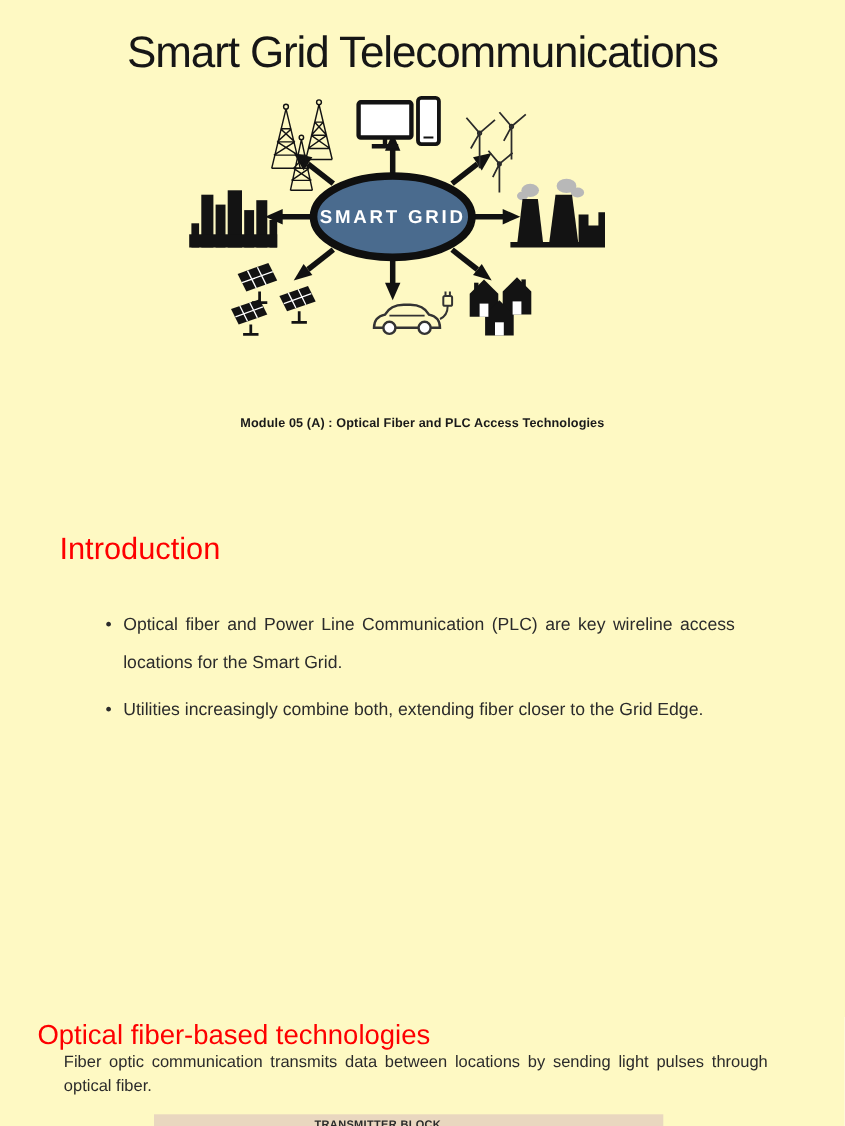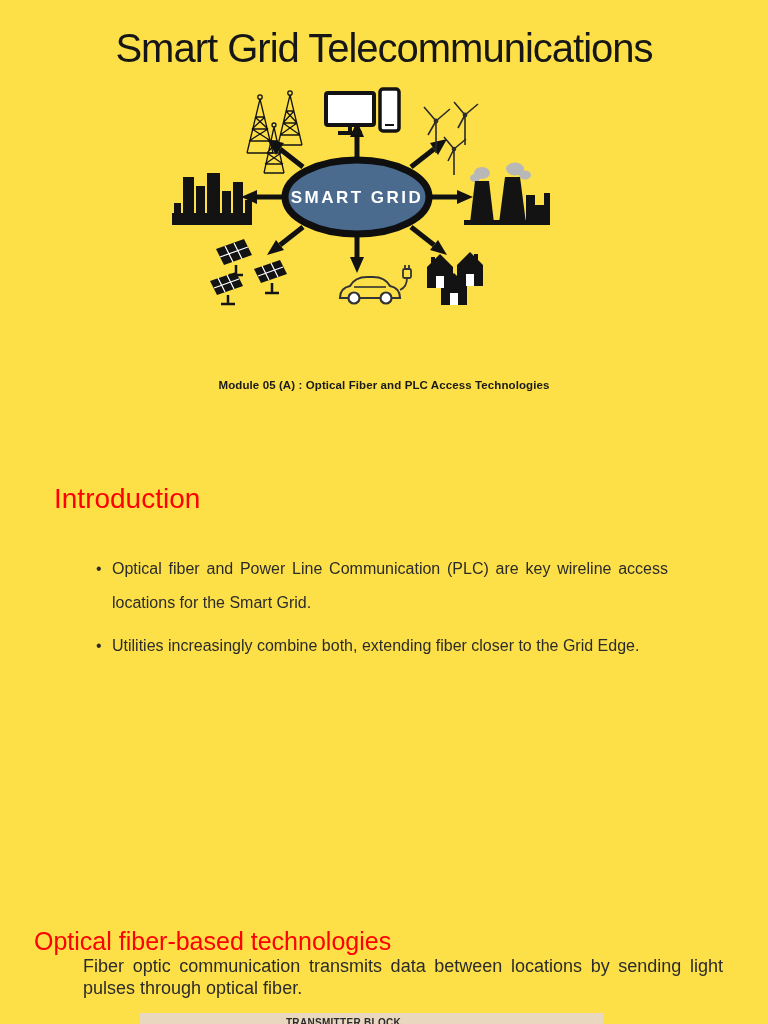--- a/index.html
+++ b/index.html
@@ -1,18 +1,18 @@
 <!DOCTYPE html>
 <html><head>
 <meta charset="utf-8">
 <style>
   * { margin:0; padding:0; box-sizing:border-box; }
   html,body { background:#ffffff; }
   .page {
-    position:relative; width:768px; height:1024px; background:#fde047;
+    position:relative; width:768px; height:1024px; background:#fef9c3;
     overflow:hidden; font-family:"Liberation Sans", sans-serif; margin:0 auto;
   }
   .slide-title {
     position:absolute; top:26px; left:0; width:768px; text-align:center;
     font-size:40px; font-weight:300; letter-spacing:-1px; color:#161616;
   }
   .illustration { position:absolute; left:170px; top:83px; width:380px; height:228px; }
   .module-caption {
     position:absolute; top:355px; left:0; width:768px; text-align:center;
     font-size:11.5px; font-weight:bold; color:#1a1a1a; letter-spacing:0.1px;margin-top:24px;
@@ -23,22 +23,22 @@
   .bullet-list {
     position:absolute; left:112px; top:552px; width:556px; list-style:none;
     font-size:16px; line-height:34px; color:#2b2b2b;
   }
   .bullet-list li { position:relative; text-align:justify; margin-bottom:9px; }
   .bullet-list li::before { content:"\2022"; position:absolute; left:-16px; top:0; color:#2b2b2b; }
   .optical-heading {
     position:absolute; left:34px; top:927px; font-size:25px; color:#fe0000; font-weight:400;
   }
   .optical-paragraph {
-    position:absolute; left:58px; top:955px; width:640px; font-size:18px;
-    line-height:22px; color:#2b2b2b; text-align:justify;margin-left:25px;
+    position:absolute; left:58px; top:955px; width:640px; font-size:15px;
+    line-height:22px; color:#2b2b2b; text-align:justify;
   }
   .bottom-figure {
     position:absolute; left:140px; top:1013px; width:463px; height:60px;
     background:#e9d7bf;
   }
   .bottom-figure-label {
     padding-top:4px; text-align:center; transform:translateX(-28px);
     font-size:10px; font-weight:bold; color:#2b2b2b; letter-spacing:0.3px;
   }
   svg text.grid-label {

